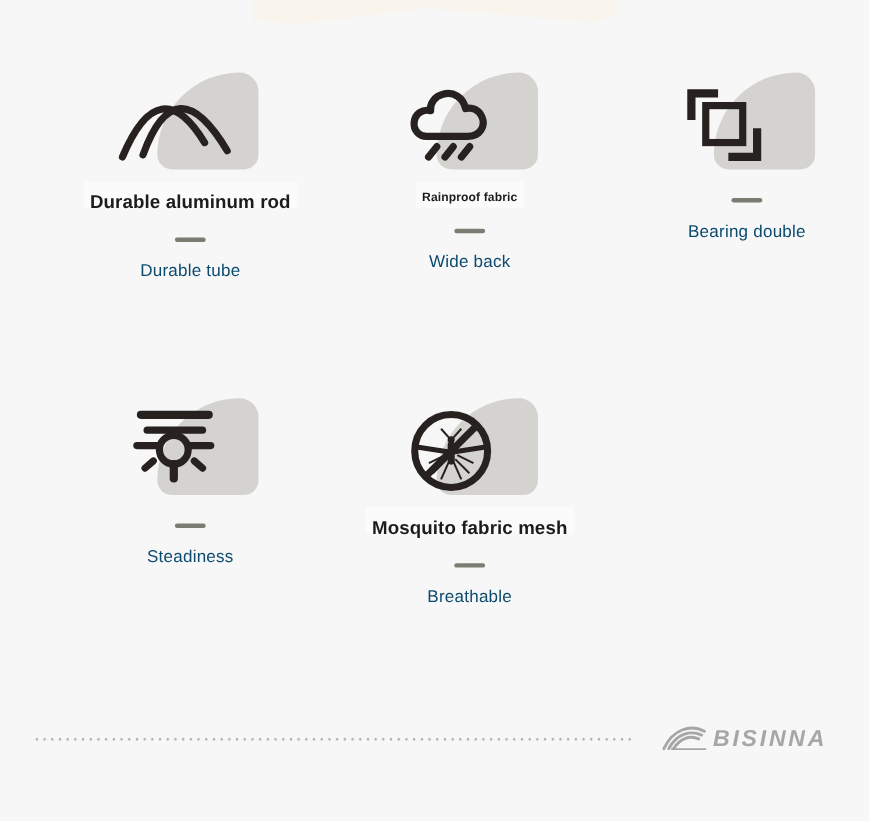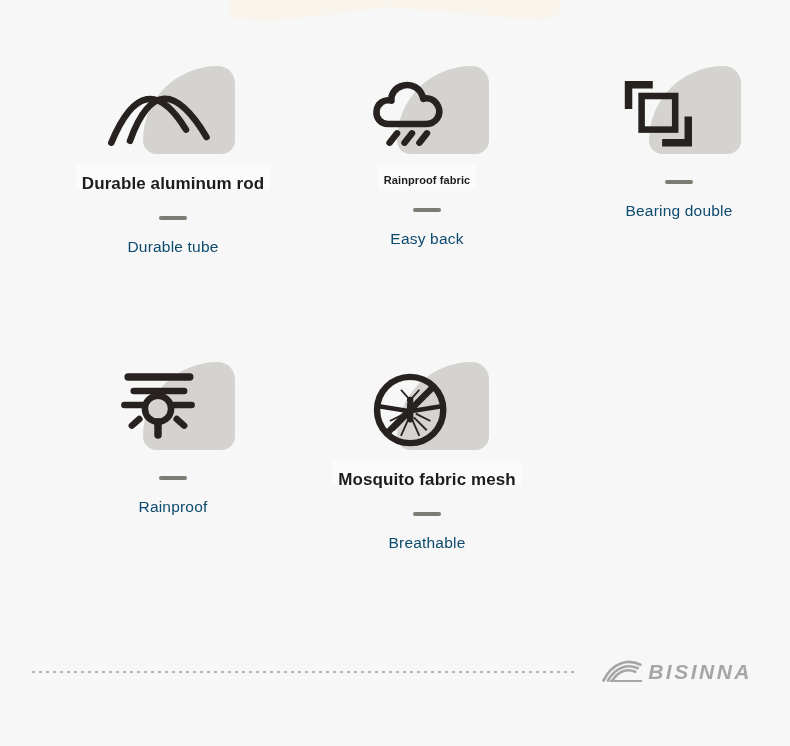--- a/index.html
+++ b/index.html
@@ -85,21 +85,21 @@
         <div class="blob"></div>
         <svg width="116" height="84" viewBox="0 0 120 90" fill="none" stroke="#272220" stroke-width="7" stroke-linecap="round" stroke-linejoin="round">
           <path d="M34 60 L74 60 C86 60 92 50 88 41 C85 34 78 31 72 33 C70 22 60 16 50 19 C42 21 37 28 38 35 C30 33 23 38 22 46 C21 54 27 60 34 60 Z"></path>
           <path d="M44 70 L36 80"></path>
           <path d="M60 70 L52 80"></path>
           <path d="M76 70 L68 80"></path>
         </svg>
       </div>
       <div class="feature-title">Rainproof fabric</div>
       <div class="divider"></div>
-      <div class="feature-sub">Easy back</div>
+      <div class="feature-sub">Wide back</div>
     </div>
 
     <div class="cell">
       <div class="icon-area">
         <div class="blob"></div>
         <svg width="116" height="84" viewBox="0 0 120 90" fill="none" stroke="#272220">
           <path d="M22 44 L22 18 L48 18" stroke-width="8"></path>
           <rect x="36" y="30" width="36" height="36" stroke-width="7"></rect>
           <path d="M86 52 L86 80 L58 80" stroke-width="8"></path>
         </svg>
@@ -116,21 +116,21 @@
           <path d="M34 29 L88 29" stroke-width="7"></path>
           <path d="M24 44 L45 44" stroke-width="7"></path>
           <path d="M75 44 L96 44" stroke-width="7"></path>
           <circle cx="60" cy="48" r="14" stroke-width="7"></circle>
           <path d="M60 62 L60 76" stroke-width="8"></path>
           <path d="M32 66 L40 59" stroke-width="7"></path>
           <path d="M80 59 L88 66" stroke-width="7"></path>
         </svg>
       </div>
       <div class="divider"></div>
-      <div class="feature-sub">Rainproof</div>
+      <div class="feature-sub">Steadiness</div>
     </div>
 
     <div class="cell">
       <div class="icon-area">
         <div class="blob"></div>
         <svg width="116" height="92" viewBox="0 0 120 100" fill="none" stroke="#272220">
           <circle cx="58" cy="50" r="36" stroke-width="7"></circle>
           <path d="M32 76 L84 24" stroke-width="7"></path>
           <path d="M24 46 L56 51" stroke-width="5" stroke-linecap="round"></path>
           <path d="M60 51 L92 46" stroke-width="5" stroke-linecap="round"></path>

